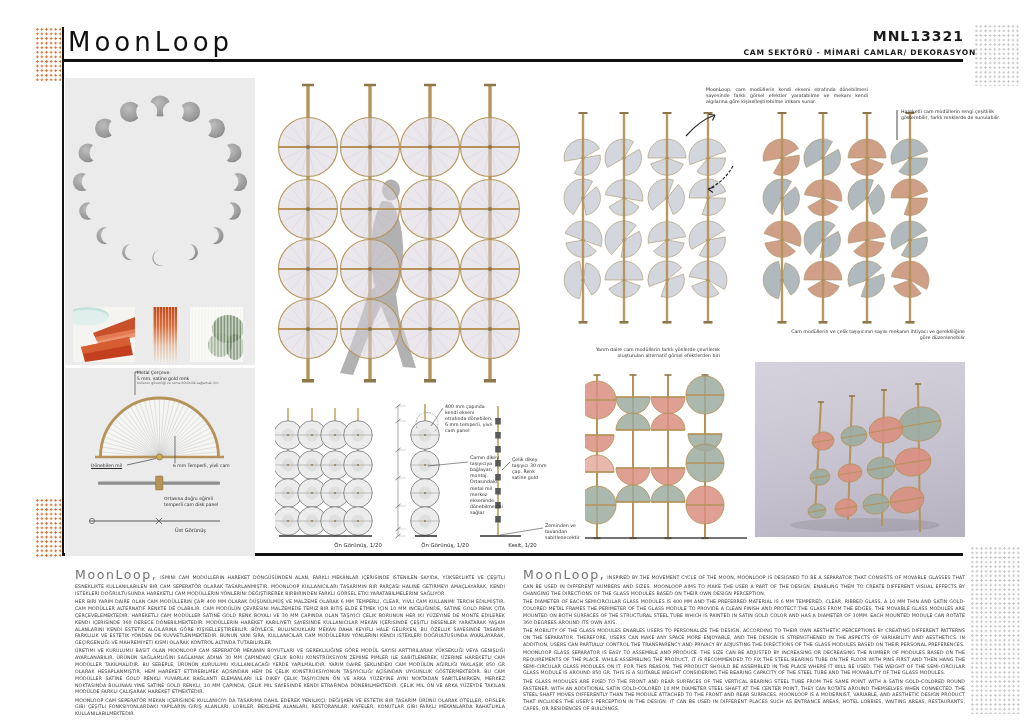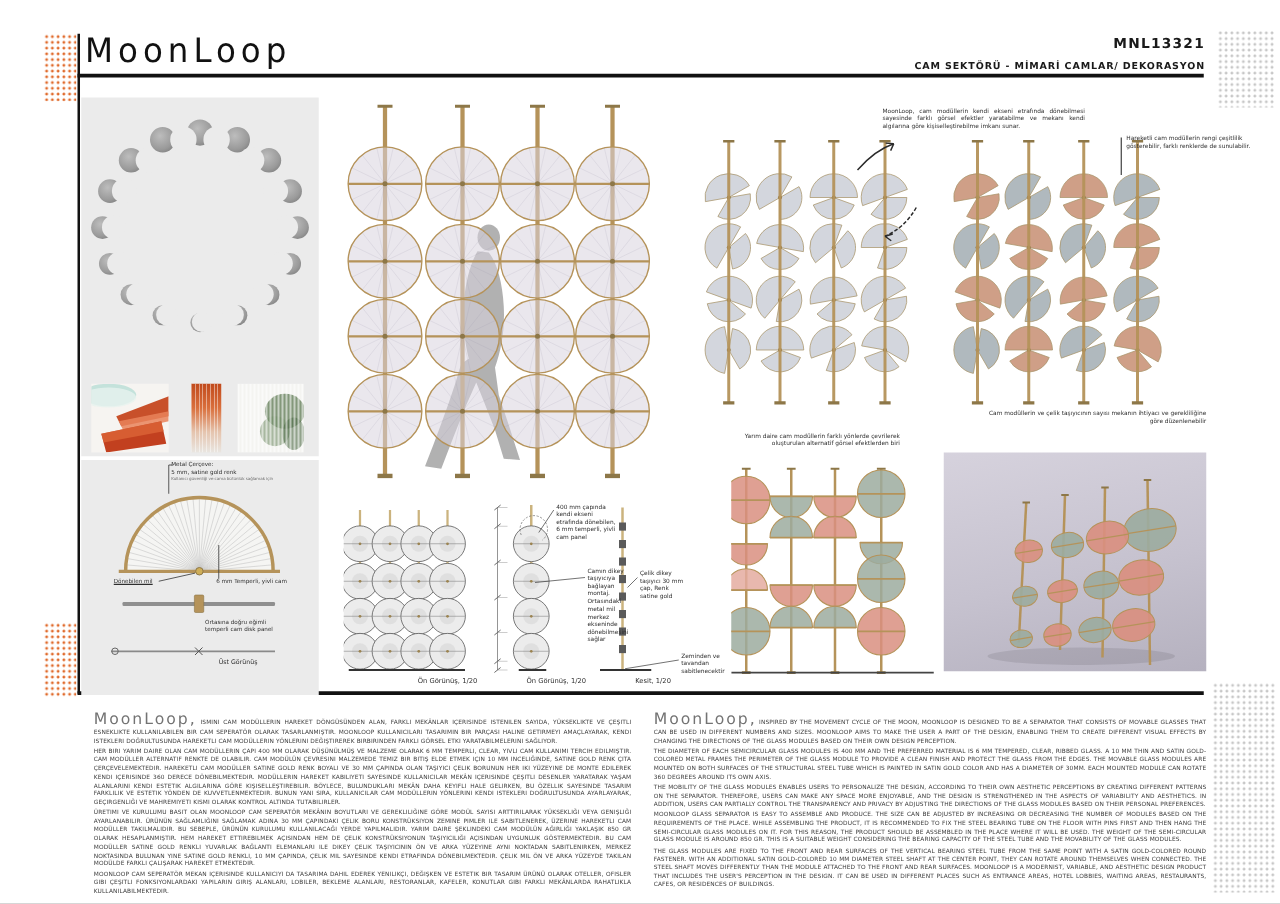--- a/index.html
+++ b/index.html
@@ -6,22 +6,22 @@
   .board{position:relative;width:1024px;height:723px;background:#fff;overflow:hidden;
          font-family:"DejaVu Sans",sans-serif;color:#1a1a1a;}
   .abs{position:absolute;}
   
   .dots{position:absolute;background-image:radial-gradient(#e06a2b 1.05px, transparent 1.3px);
         background-size:4.6px 4.6px;}
   .dots.gray{background-image:radial-gradient(#c7c7c7 1.05px, transparent 1.3px);}
   
   .logo{position:absolute;left:68px;top:26px;font-size:26px;letter-spacing:4px;font-weight:400;
         color:#111;transform:scaleY(1.04);transform-origin:left top;}
-  .code{position:absolute;right:60px;top:28px;font-size:11px;font-weight:700;letter-spacing:1px;text-align:center;}
-  .subtitle{position:absolute;right:60px;top:48px;font-size:7.6px;font-weight:700;letter-spacing:.7px;text-align:left;}
+  .code{position:absolute;right:60px;top:28px;font-size:14px;font-weight:700;letter-spacing:1px;text-align:center;}
+  .subtitle{position:absolute;right:48px;top:48px;font-size:7.6px;font-weight:700;letter-spacing:.7px;text-align:left;}
   .rule-h{position:absolute;background:#111;}
   .rule-v{position:absolute;background:#111;}
   
   .panel{position:absolute;background:#ebebeb;}
   
   .note{position:absolute;font-size:4.7px;line-height:1.3;color:#2e2e2e;}
   .note.right{text-align:right;}
   .note.just{text-align:justify;}
   .scale-label{position:absolute;font-size:5.4px;color:#2e2e2e;text-align:center;}
   .fan-label{position:absolute;font-size:4.5px;line-height:1.25;color:#2e2e2e;}

